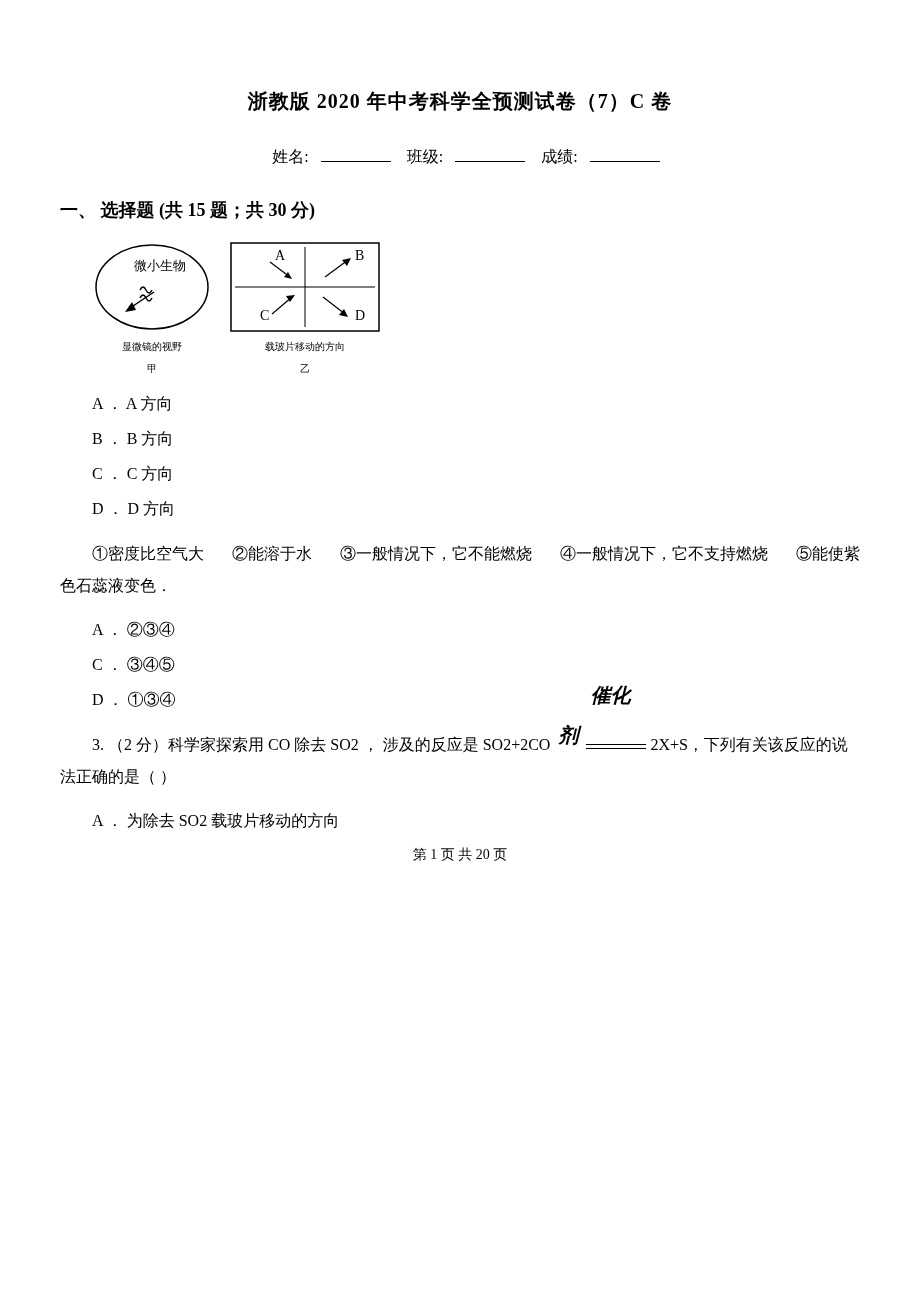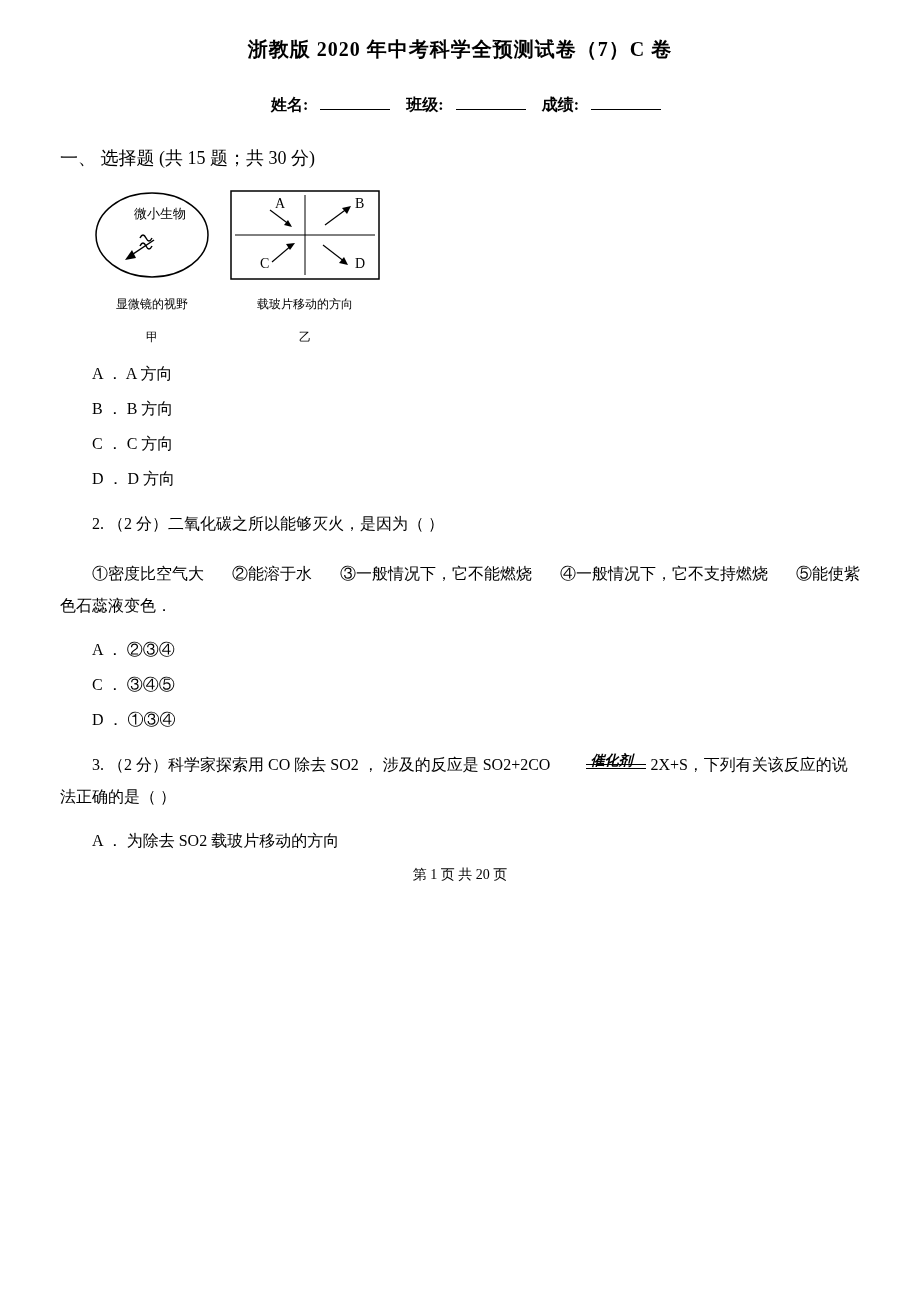--- a/index.html
+++ b/index.html
@@ -5,21 +5,21 @@
   body {
     margin: 0;
     padding: 0;
     font-family: "SimSun", "宋体", serif;
     font-size: 16px;
     color: #000;
     background: #fff;
     width: 920px;
   }
   .page {
-    padding: 36px 60px 40px 60px;
+    padding: 88px 60px 40px 60px;
     box-sizing: border-box;
   }
   .title {
     text-align: center;
     font-size: 20px;
     font-weight: bold;
     margin-bottom: 30px;
     letter-spacing: 1px;
   }
   .info-line {
@@ -29,25 +29,24 @@
   }
   .blank {
     display: inline-block;
     border-bottom: 1px solid #000;
     width: 70px;
     height: 1em;
     vertical-align: baseline;
   }
   .info-label {
     margin: 0 12px;
-    font-weight: bold;
   }
   .section-header {
     font-size: 18px;
-    font-weight: normal;
+    font-weight: bold;
     margin: 20px 0 20px 0;
   }
   .question {
     margin: 18px 0;
     line-height: 2;
     text-indent: 2em;
   }
   .option {
     margin: 14px 0;
     text-indent: 2em;
@@ -58,35 +57,35 @@
   .subfig {
     display: inline-block;
     vertical-align: top;
     text-align: center;
     margin-right: 14px;
   }
   .svg-box {
     display: block;
   }
   .caption {
-    font-size: 12px;
-    margin-top: 16px;
+    font-size: 10px;
+    margin-top: 8px;
   }
   .catalyst {
     display: inline-block;
     position: relative;
     vertical-align: baseline;
   }
   .catalyst .top {
     position: absolute;
     bottom: 6px;
     left: 4px;
     font-style: italic;
     font-weight: bold;
-    font-size: 14px;
+    font-size: 20px;
   }
   .catalyst .line {
     display: inline-block;
     border-top: 1px solid #000;
     border-bottom: 1px solid #000;
     width: 60px;
     height: 3px;
     vertical-align: middle;
   }
   .footer {
@@ -157,23 +156,20 @@
       <div class="caption">载玻片移动的方向</div>
       <div class="caption">乙</div>
     </div>
   </div>
 
   <div class="option">A ． A 方向</div>
   <div class="option">B ． B 方向</div>
   <div class="option">C ． C 方向</div>
   <div class="option">D ． D 方向</div>
 
-  <div class="question">
-    <span>2. </span><span>（2 分）</span><span>二氧化碳之所以能够灭火，是因为（    ）</span>
-  </div>
 
   <div class="statements">
     <span class="stmt">①密度比空气大</span>
     <span class="stmt">②能溶于水</span>
     <span class="stmt">③一般情况下，它不能燃烧</span>
     <span class="stmt">④一般情况下，它不支持燃烧</span>
     <span class="stmt">⑤能使紫色石蕊液变色．</span>
   </div>
 
   <div class="option">A ． ②③④</div>

